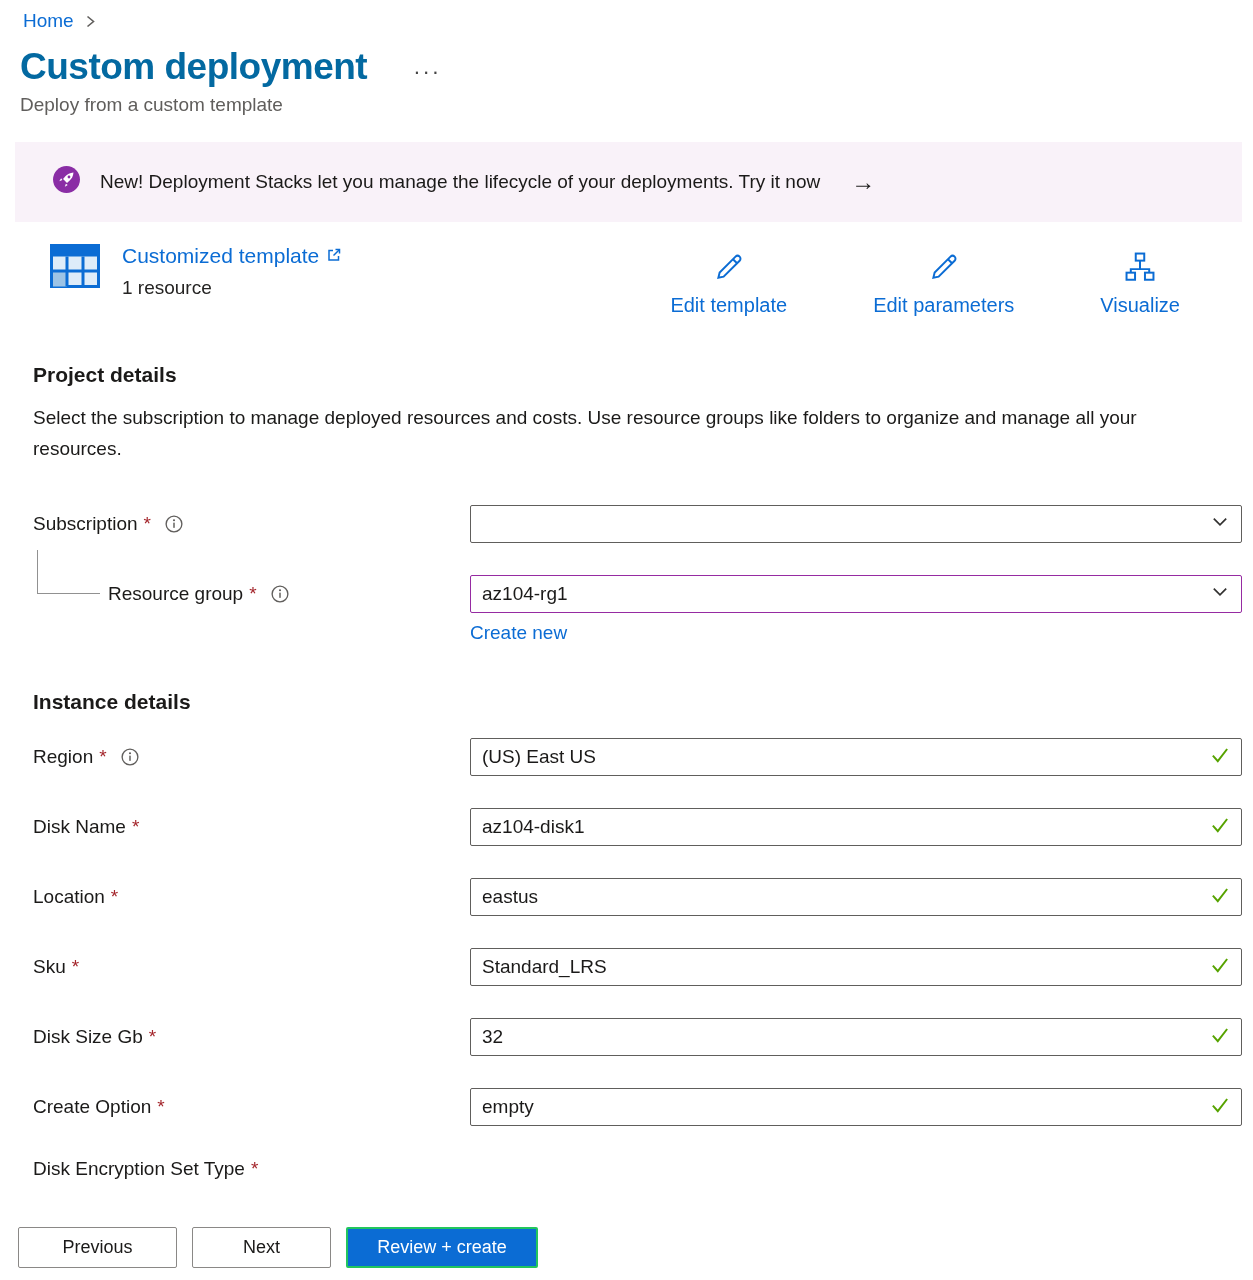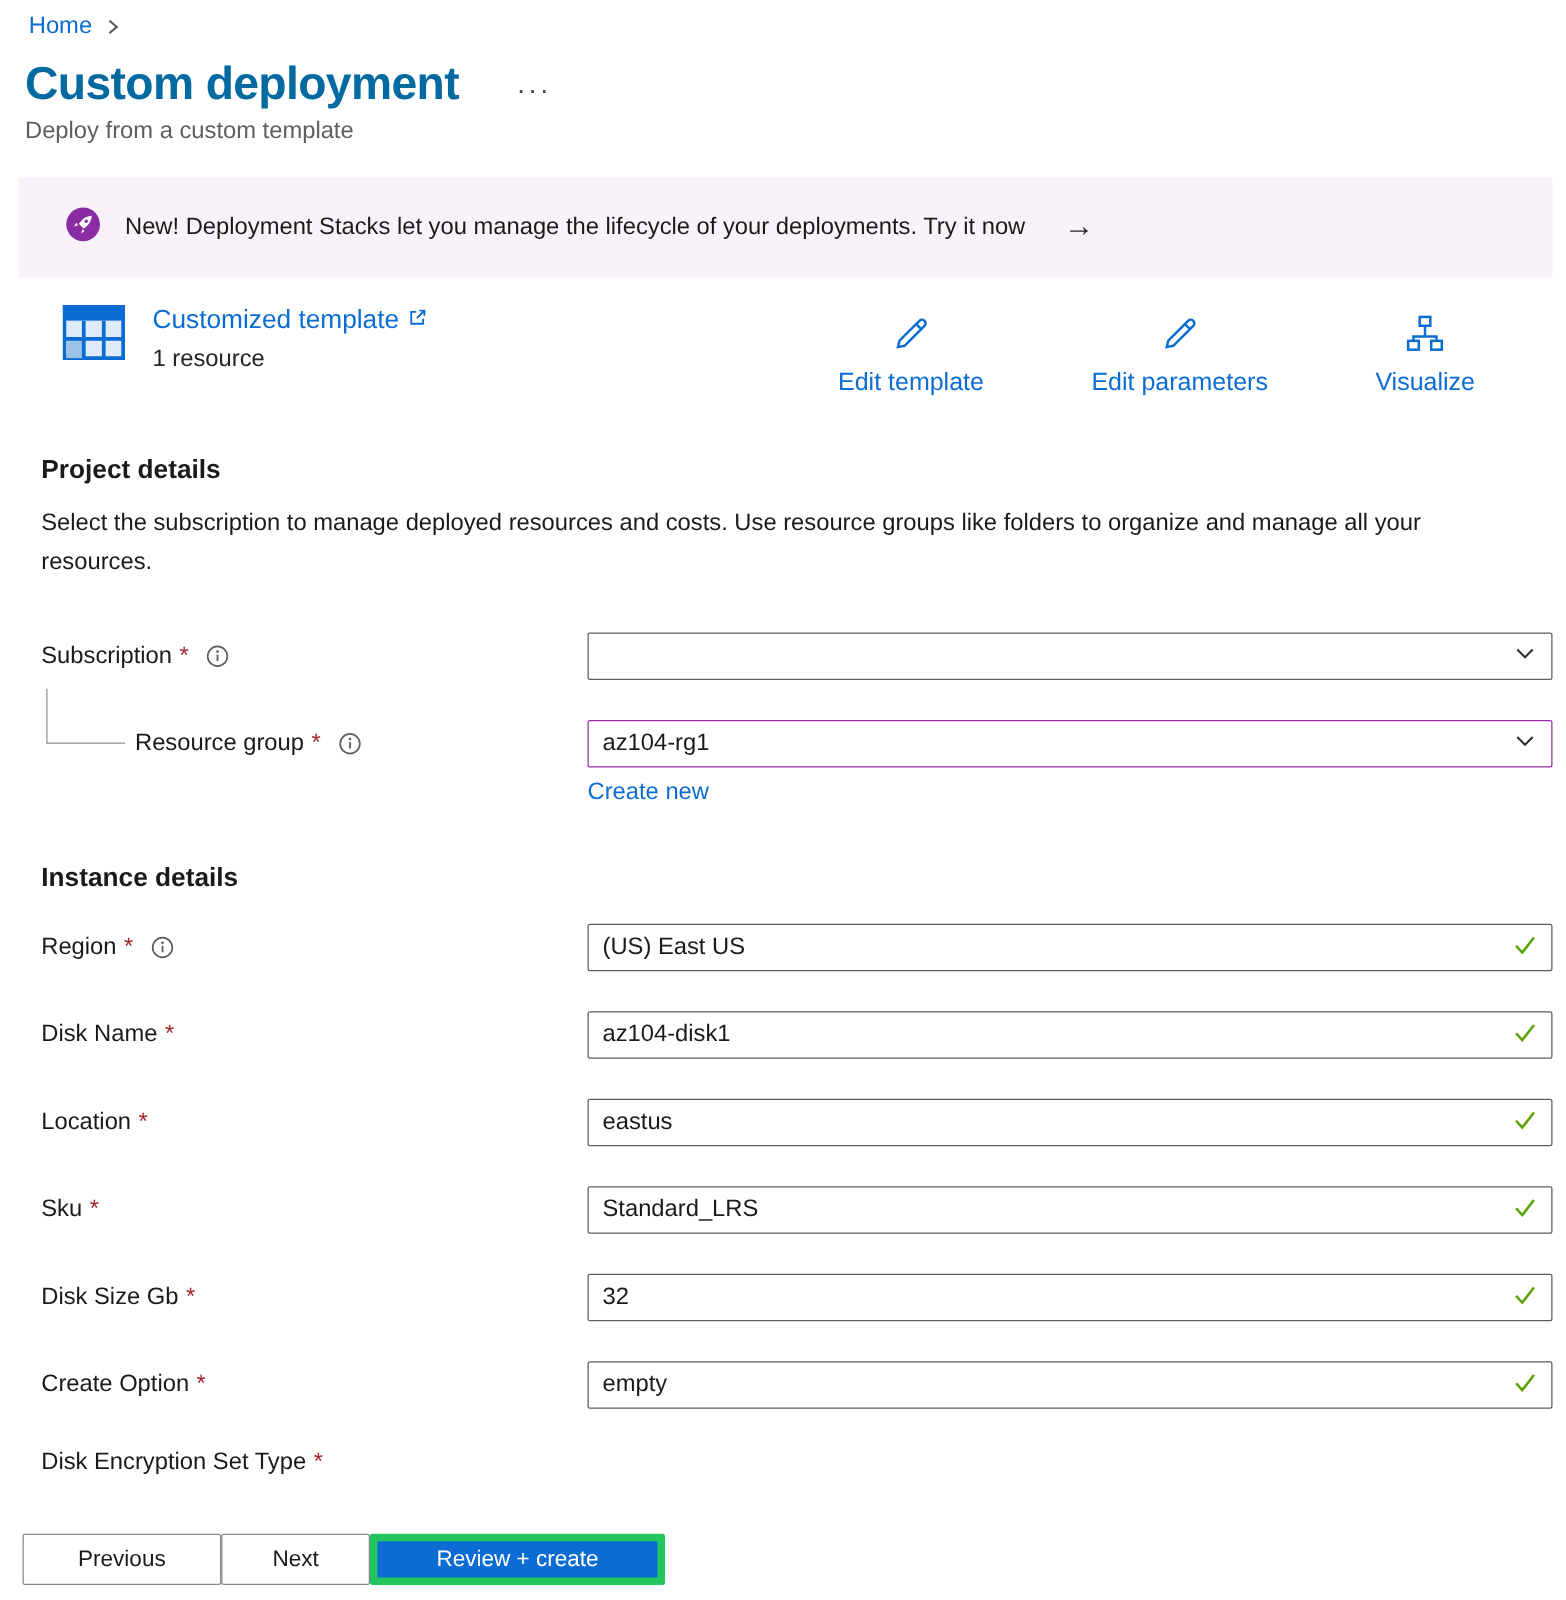--- a/index.html
+++ b/index.html
@@ -64,29 +64,29 @@
   .tree-connector {
     position:absolute; left:17px; top:-25px; width:63px; height:44px;
     border-left:1px solid #919191; border-bottom:1px solid #919191;
   }
   .create-new-row { margin-top:9px; padding-left:450px; }
   .create-new-row a { color:#0b6cd4; font-size:19px; text-decoration:none; cursor:pointer; }
 
   
   .footer {
     position:absolute; left:0; right:0; bottom:0; height:66px; background:#fff;
-    display:flex; align-items:center; padding-left:18px;
+    display:flex; align-items:center; gap:15px; padding-left:18px;
   }
   .btn {
     height:41px; border-radius:2px; font-family:inherit; font-size:18px; cursor:pointer;
     background:#fff; border:1px solid #8a8886; color:#1b1a19; padding:0 10px;
   }
   .btn.previous { width:159px; }
-  .btn.next { width:119px; }
-  .btn.primary { width:236px; background:#0b6cd4; border:6px solid #22c55e; color:#fff; }
+  .btn.next { width:139px; }
+  .btn.primary { width:192px; background:#0b6cd4; border:2px solid #22c55e; color:#fff; }
 </style>
 </head>
 <body>
 
 <div class="page-content">
 
   <div class="breadcrumb">
     <a>Home</a>
     <span class="crumb-sep">
       <svg width="13" height="15" viewBox="0 0 13 15">

